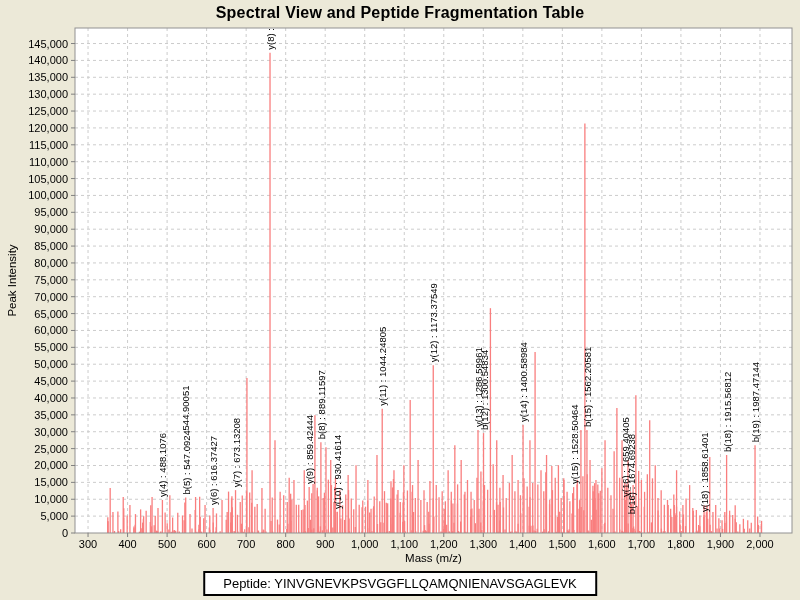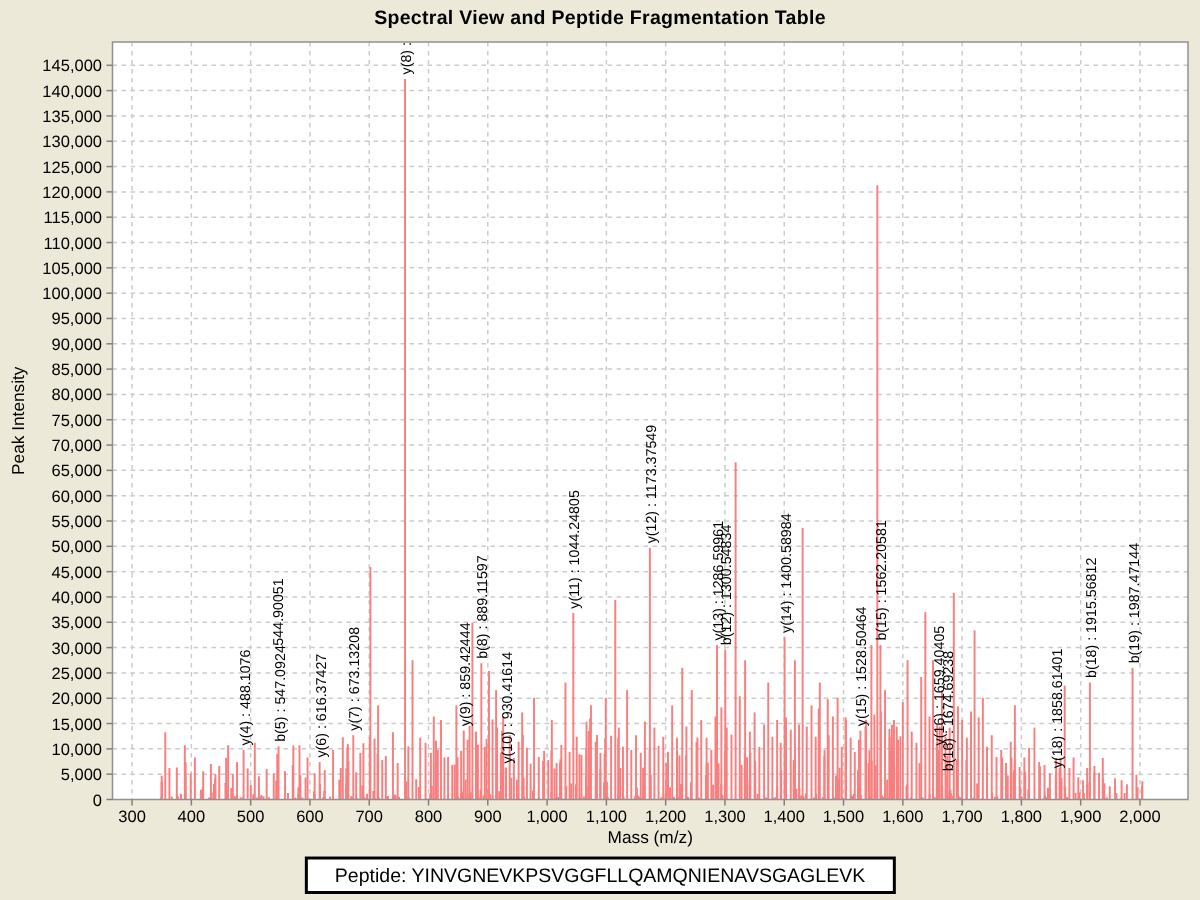--- a/index.html
+++ b/index.html
@@ -6,21 +6,21 @@
   body{
     width:800px;height:600px;
     background:#ece9d8;
     font-family:"Liberation Sans", sans-serif;
     position:relative;
     overflow:hidden;
   }
   #chart-title{
     position:absolute;top:4px;left:0;width:800px;
     text-align:center;
-    font-size:13px;font-weight:bold;color:#000;
+    font-size:16px;font-weight:bold;color:#000;
     letter-spacing:0.2px;
   }
   #spectrum-svg{position:absolute;top:0;left:0;}
   #footer-bar{
     position:absolute;top:571px;left:50%;
     transform:translateX(-50%);
     background:#ffffff;
     border:2px solid #000000;
     padding:3px 18px;
     font-size:13px;color:#000;

